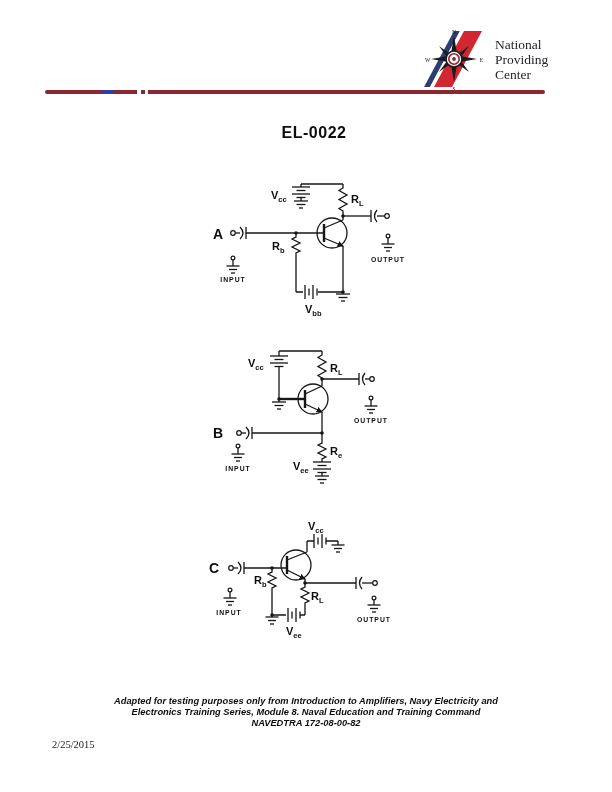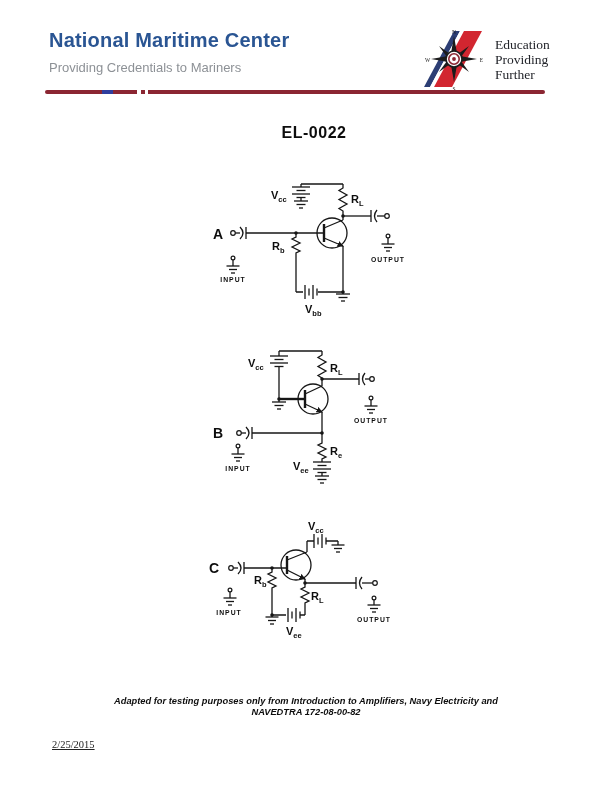--- a/index.html
+++ b/index.html
@@ -48,32 +48,28 @@
   .logo-navy { fill:var(--logo_navy,#2c3e74); }
   .logo-ink  { fill:#1b1b1b; }
   .logo-letter { font-family:"Liberation Serif", serif; font-size:5.5px; fill:#1b1b1b; }
   
   .footer {
     position:absolute; left:56px; top:696px; width:500px; text-align:center;
     font-size:9.3px; font-weight:bold; line-height:11px; color:#0d0d0d;font-style:italic;
   }
   .date {
     position:absolute; left:52px; top:739px;
-    font-family:"Liberation Serif", serif; font-size:10.5px; color:#222;text-decoration:underline;
+    font-family:"Liberation Serif", serif; font-size:10.5px; color:#222;
   }
 </style>
 </head>
 <body>
 
 <div class="page">
 
-  <div class="brand">
-    <div class="brand-title">National Maritime Center</div>
-    <div class="brand-sub">Providing Credentials to Mariners</div>
-  </div>
 
   <div class="logo">
     <svg width="66" height="66" viewBox="0 0 66 66">
       <polygon class="logo-navy" points="30,5 36,5 6,61 0,61"></polygon>
       <polygon points="36,5 40,5 10,61 6,61" fill="#ffffff"></polygon>
       <polygon class="logo-red" points="40,5 58,5 28,61 10,61"></polygon>
       <polygon class="logo-ink" points="30,10 34,33 26,33"></polygon>
       <polygon class="logo-ink" points="30,56 34,33 26,33"></polygon>
       <polygon class="logo-ink" points="7,33 30,29 30,37"></polygon>
       <polygon class="logo-ink" points="53,33 30,29 30,37"></polygon>
@@ -83,23 +79,23 @@
       <polygon class="logo-ink" points="15,20 23,31 26,28"></polygon>
       <circle cx="30" cy="33" r="8" fill="#ffffff" stroke="#1b1b1b" stroke-width="1.6"></circle>
       <circle cx="30" cy="33" r="5.2" fill="#ffffff" stroke="#8b2632" stroke-width="1.6"></circle>
       <circle cx="30" cy="33" r="1.9" fill="#8b2632"></circle>
       <text class="logo-letter" x="30" y="8" text-anchor="middle">N</text>
       <text class="logo-letter" x="30" y="65" text-anchor="middle">S</text>
       <text class="logo-letter" x="3.5" y="35.5" text-anchor="middle">W</text>
       <text class="logo-letter" x="57.5" y="35.5" text-anchor="middle">E</text>
     </svg>
     <div class="logo-text">
-      <div>Education</div>
+      <div>National</div>
       <div>Providing</div>
-      <div>Further</div>
+      <div>Center</div>
     </div>
   </div>
 
   <div class="divider"></div>
 
   <div class="doc-code">EL-0022</div>
 
   <svg class="ckt" style="left:205px; top:172px;" width="205" height="145" viewBox="0 0 205 145">
     <defs>
       <marker id="arrA" markerWidth="9" markerHeight="9" refX="5.5" refY="3" orient="auto" markerUnits="userSpaceOnUse">
@@ -375,17 +371,18 @@
     <g>
       <path class="w" d="M72,99 V101"></path>
       <line class="w" x1="65.5" y1="101" x2="78.5" y2="101"></line>
       <line class="w" x1="68" y1="104.5" x2="76" y2="104.5"></line>
       <line class="w" x1="70" y1="108" x2="74" y2="108"></line>
     </g>
   </svg>
 
   <div class="footer">
     <div>Adapted for testing purposes only from Introduction to Amplifiers, Navy Electricity and</div>
+    <div>Electronics Training Series, Module 8. Naval Education and Training Command</div>
     <div>NAVEDTRA 172-08-00-82</div>
   </div>
   <div class="date">2/25/2015</div>
 
 </div>
 
 </body></html>

